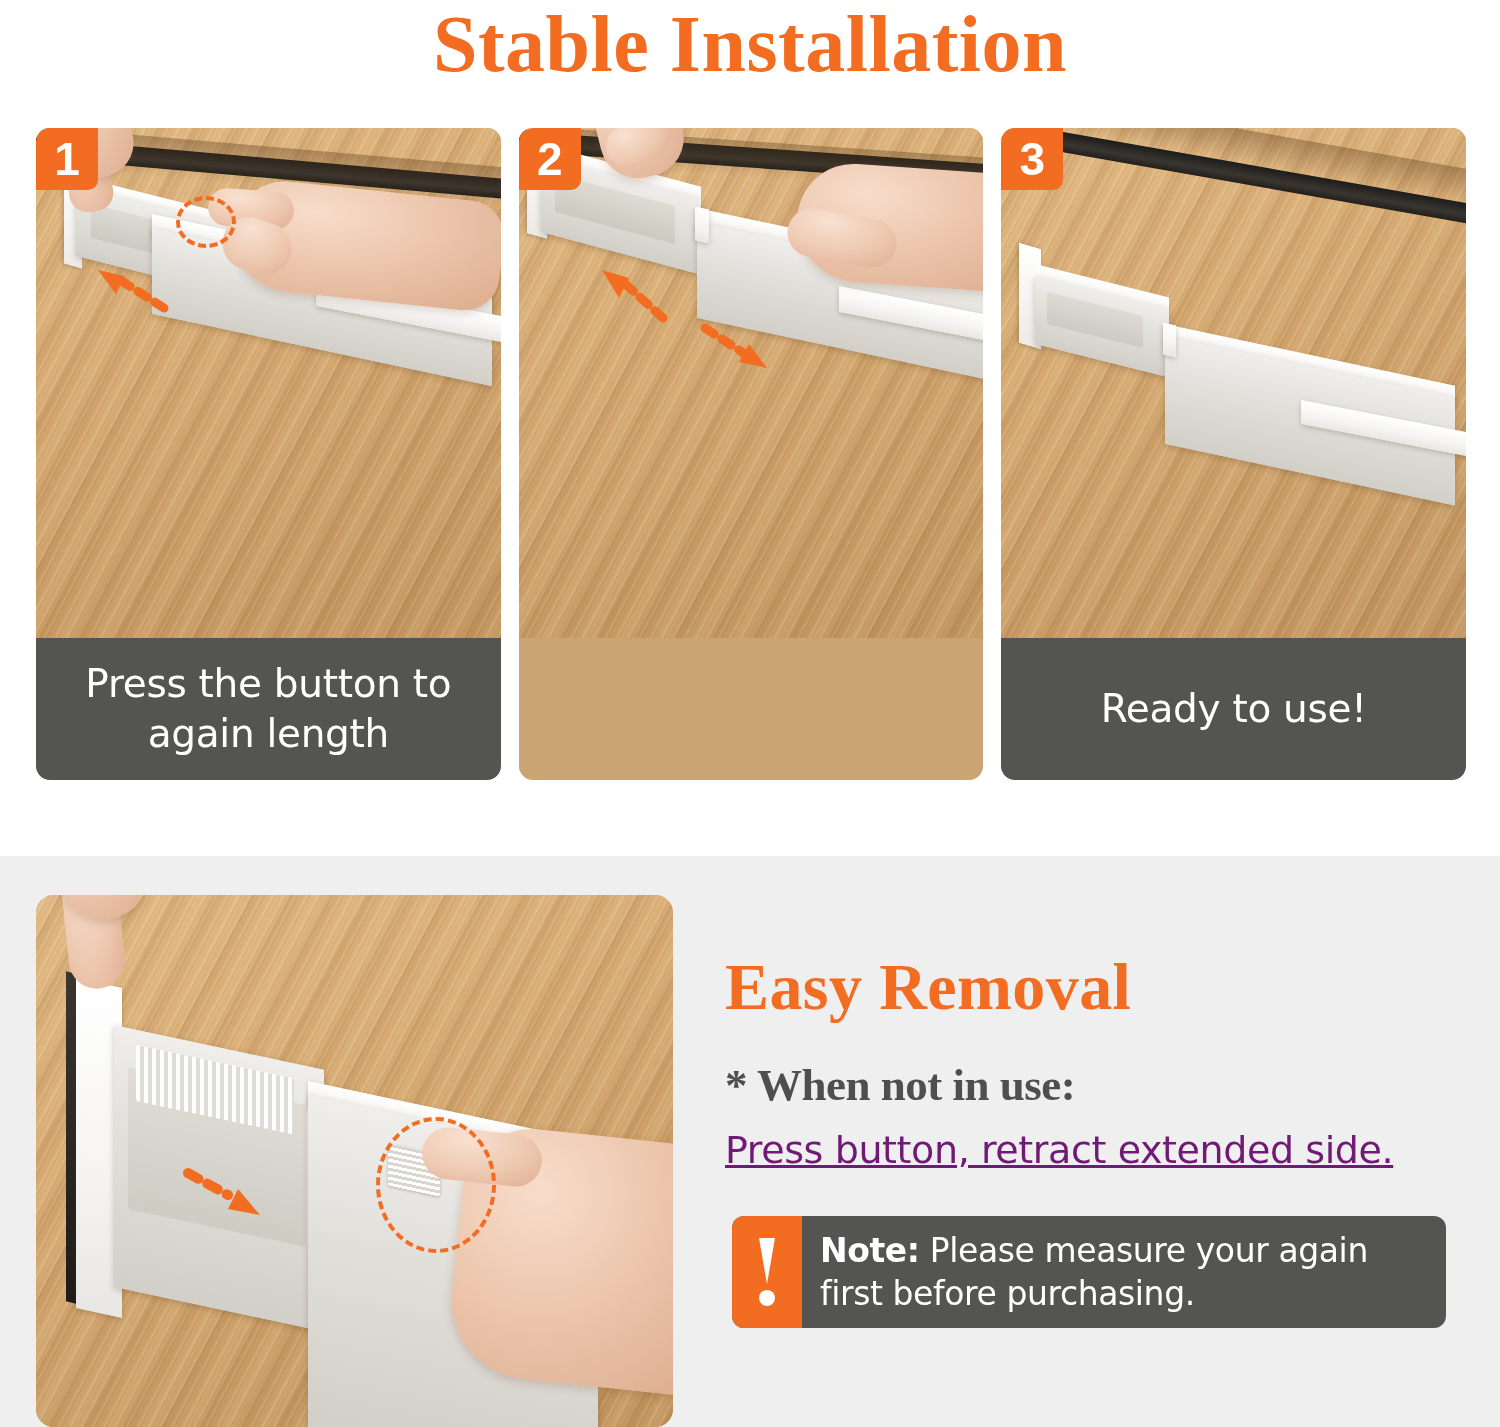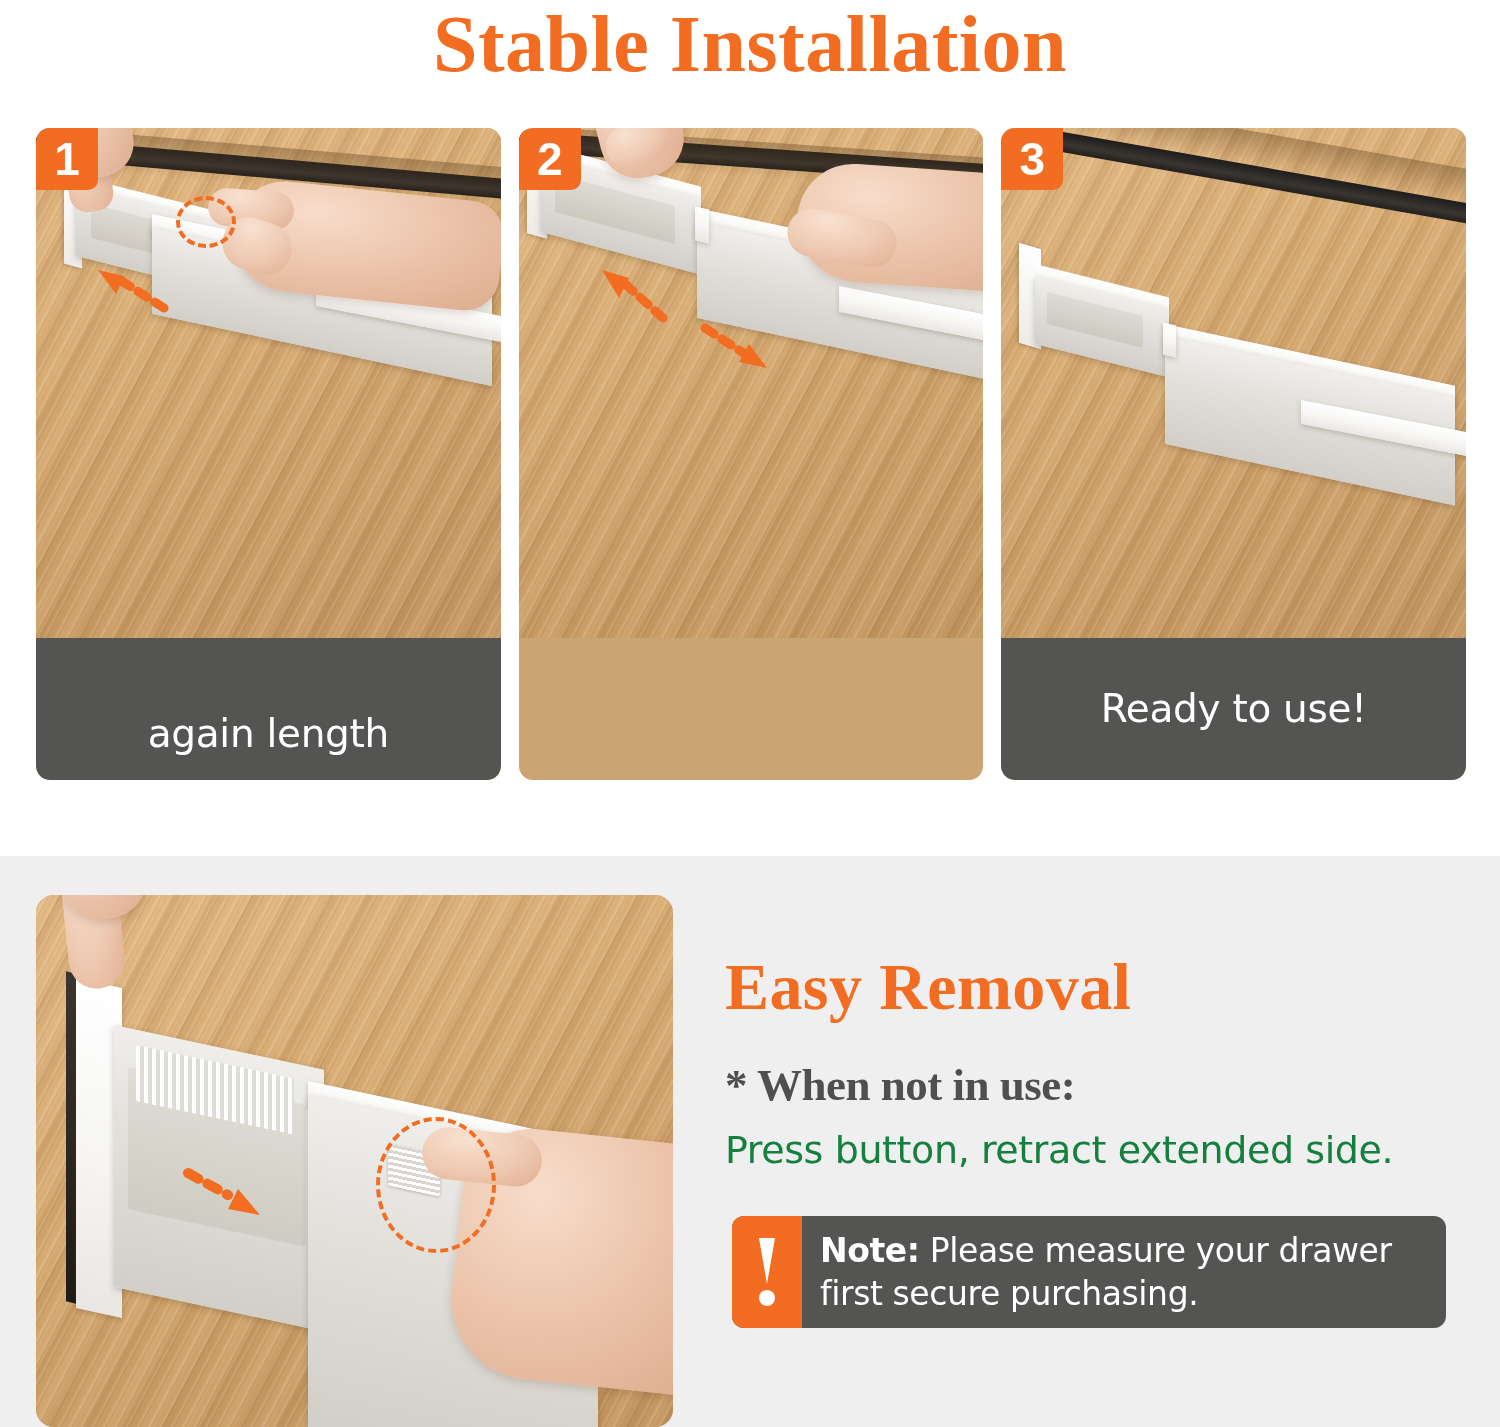--- a/index.html
+++ b/index.html
@@ -238,23 +238,24 @@
     white-space: nowrap;
   }
 
   .press-line {
     position: absolute;
     left: 3px;
     top: 272px;
     font-family: "DejaVu Sans", "Liberation Sans", sans-serif;
     font-weight: 400;
     font-size: 38px;
-    color: #15803d;
+    color: #701a75;
     letter-spacing: -0.4px;
     white-space: nowrap;
+    text-decoration: underline;
   }
 
   .note-box {
     position: absolute;
     left: 10px;
     top: 360px;
     width: 714px;
     height: 112px;
     border-radius: 12px;
     overflow: hidden;
@@ -341,21 +342,21 @@
         <svg class="arrow-svg" style="left:58px; top:140px;" width="74" height="46" viewBox="0 0 74 46">
           <line x1="70" y1="40" x2="26" y2="12" stroke="#F26C21" stroke-width="9" stroke-linecap="round" stroke-dasharray="11 9"></line>
           <polygon points="4,2 30,8 22,26" fill="#F26C21"></polygon>
         </svg>
       </div>
 
       <div class="badge">1</div>
 
       <div class="caption">
         <div class="caption-text">
-          <br>
+          <span>Press the button to</span><br>
           <span>again length</span>
         </div>
       </div>
     </div>
 
     <div class="panel">
       <div class="photo">
         <div class="wood"></div>
         <div class="rail" style="left:-20px; top:2px; width:560px; transform:rotate(4deg);"></div>
         <div class="wall-shadow" style="left:-10px; top:16px; width:560px; height:36px; transform:rotate(4deg);"></div>
@@ -471,17 +472,17 @@
 
     <div class="when-line">* When not in use:</div>
 
     <div class="press-line">Press button, retract extended side.</div>
 
     <div class="note-box">
       <div class="note-icon-wrap">
         <div class="excl-bar"></div>
         <div class="excl-dot"></div>
       </div>
-      <div class="note-text"><b>Note:</b><span> Please measure your drawer first secure purchasing.</span></div>
+      <div class="note-text"><b>Note:</b><span> Please measure your again first before purchasing.</span></div>
     </div>
 
   </div>
 </div>
 
 </body></html>

